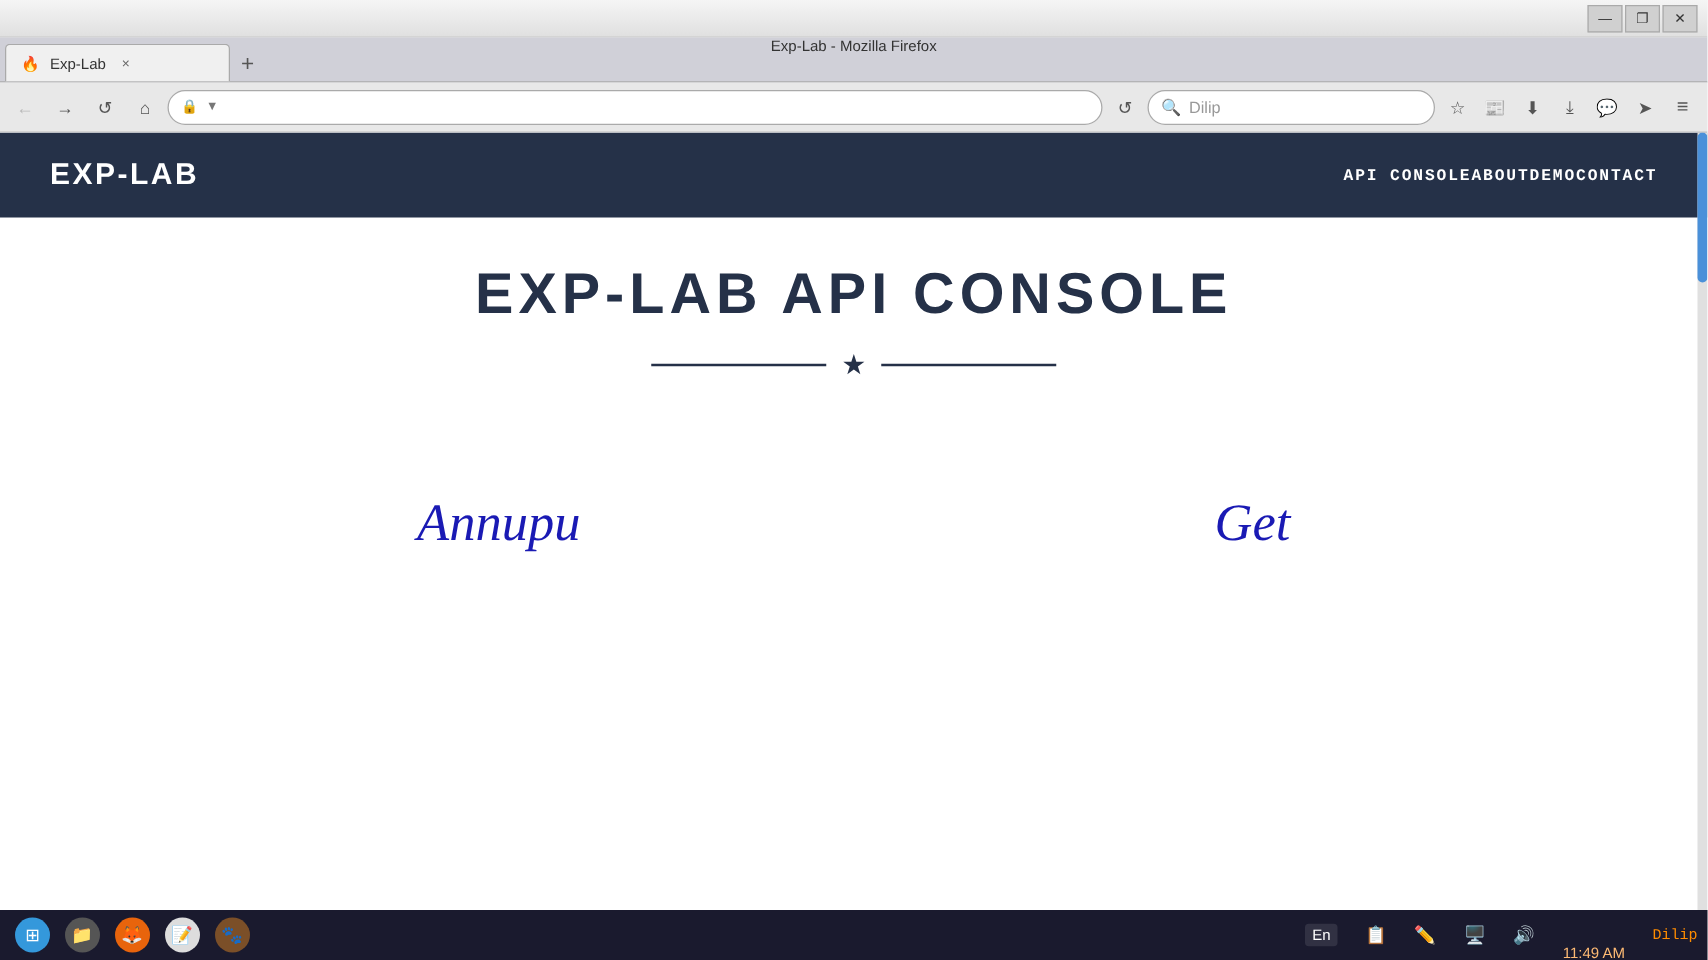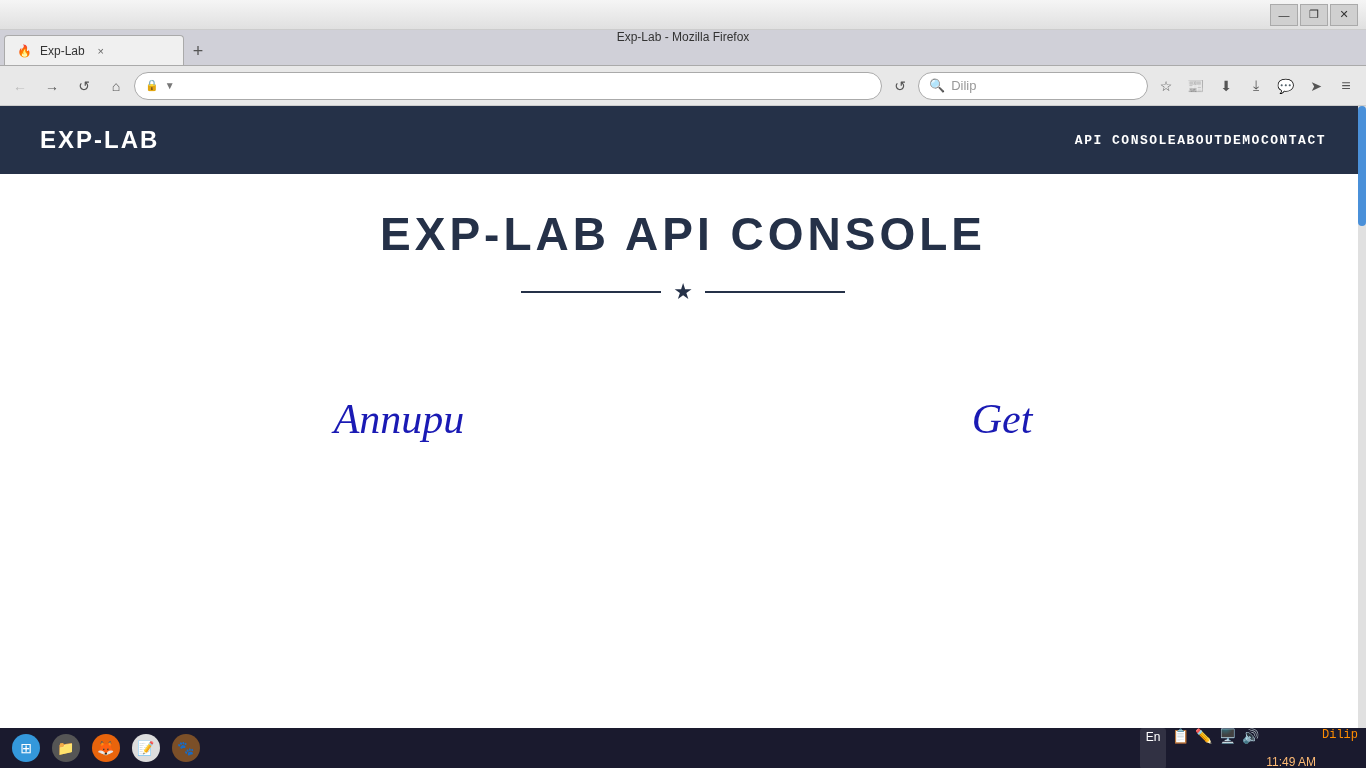--- a/index.html
+++ b/index.html
@@ -294,21 +294,22 @@
     .taskbar-icon-circle {
       width: 28px;
       height: 28px;
       border-radius: 50%;
       display: flex;
       align-items: center;
       justify-content: center;
     }
     .taskbar-right {
       display: flex;
-      gap: 6px;
+      align-items: center;
+      gap: 22px;
       color: white;
       font-size: 12px;
     }
     .taskbar-lang {
       background: rgba(255,255,255,0.1);
       padding: 2px 6px;
       border-radius: 3px;
       font-size: 12px;
       color: white;
     }

